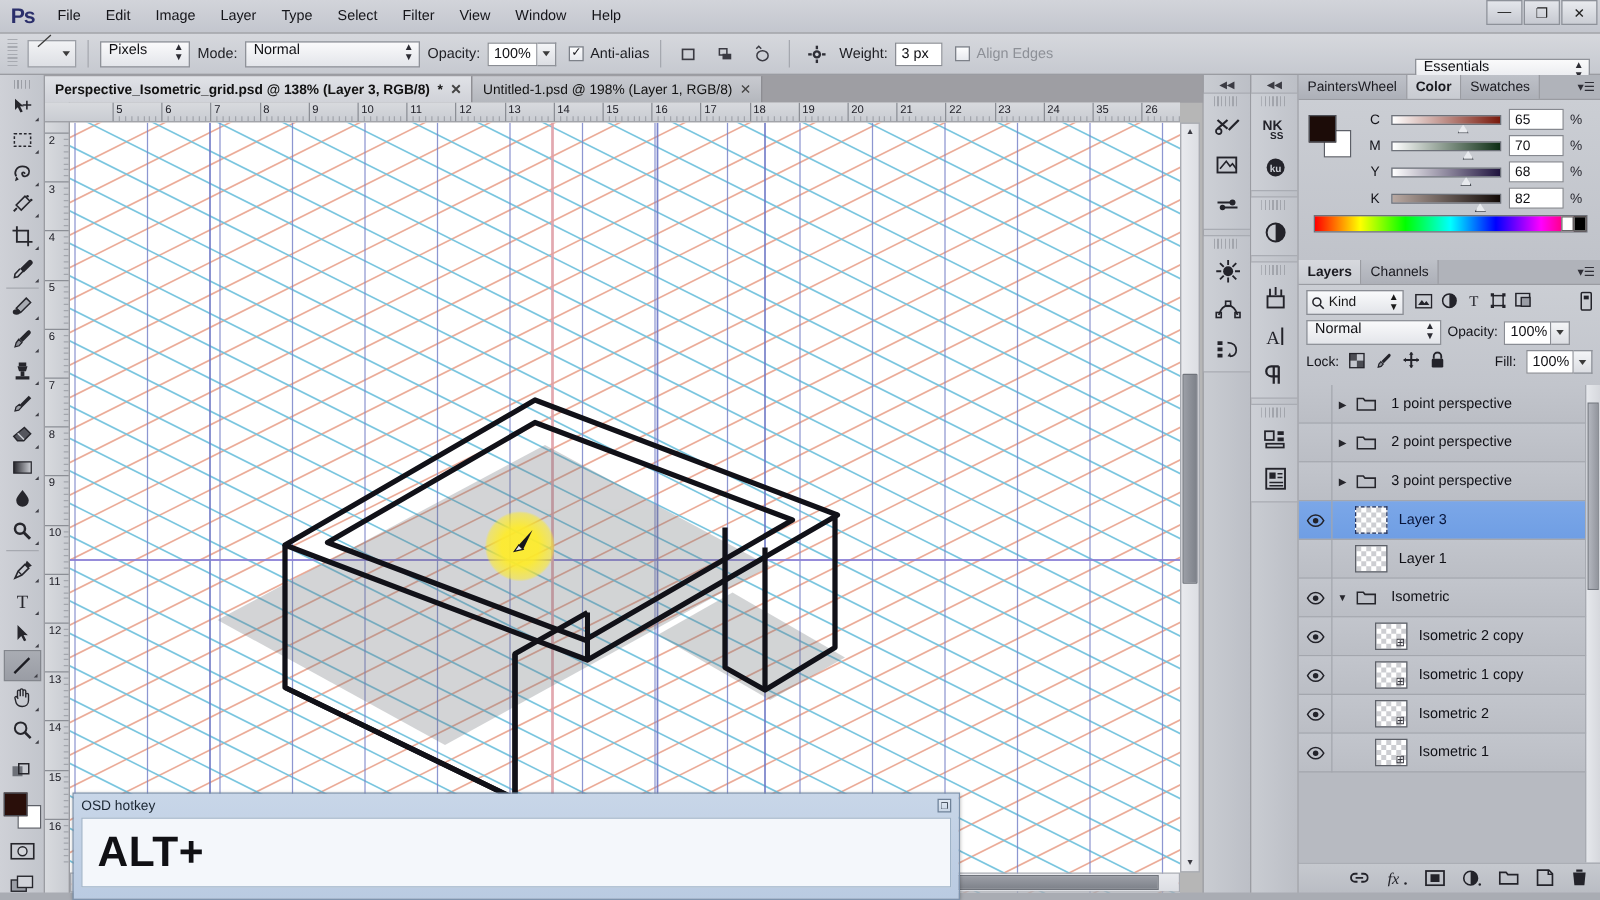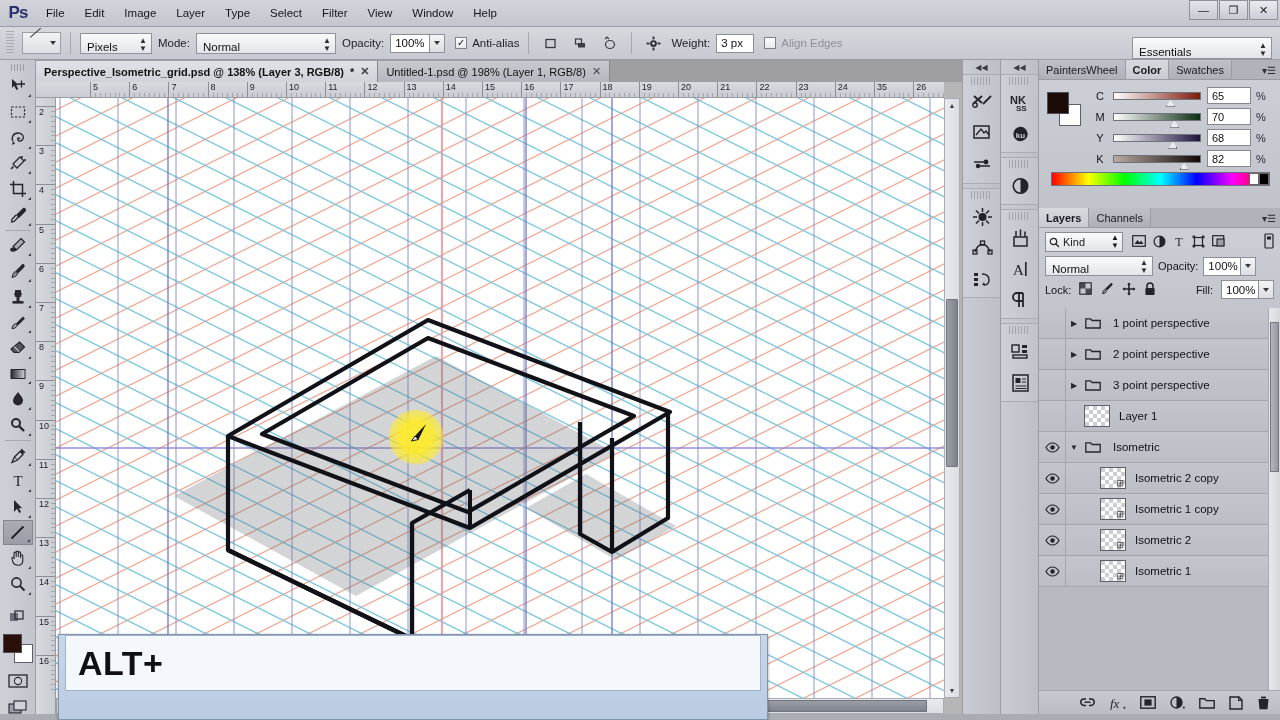--- a/index.html
+++ b/index.html
@@ -54,36 +54,36 @@
   .tp-icon{ width:20px; height:18px; position:relative; }
   .tp-icon::after{
     content:""; position:absolute; left:3px; top:3px; width:14px; height:12px;
     border-top:1.6px solid #3a3a3a; transform:rotate(-42deg); transform-origin:left top;
   }
   .caret{ width:0;height:0;border-left:3.5px solid transparent;border-right:3.5px solid transparent;border-top:4px solid #3b3b3b;}
   .sep{ width:1px; height:22px; background:#a5a8af; margin:0 3px; }
   .ob-label{ font-size:11.5px; color:#1d1d22; }
   .combo{
     border:1px solid #8f9299; background:linear-gradient(#fafafb,#e3e5ea);
-    height:21px; display:flex; align-items:flex-end; justify-content:space-between;
+    height:21px; display:flex; align-items:flex-start; justify-content:space-between;
     padding:0 4px 0 6px; font-size:11.5px; color:#101014;
   }
   .combo .arrows{ font-size:8px; line-height:8px; color:#2c2c33; margin-left:6px;}
   .field{
     border:1px solid #8a8d94; background:#fff; height:19px; display:flex; align-items:center;
     padding:0 4px; font-size:11.5px; color:#101014;
   }
   .spinbtn{ width:15px;height:19px;border:1px solid #8f9299;border-left:none;
     background:linear-gradient(#f4f5f7,#dcdee3); display:flex;align-items:center;justify-content:center;}
   .chk{ width:12px;height:12px;border:1px solid #7d8189;background:linear-gradient(#fdfdfe,#e7e9ee);
     display:flex;align-items:center;justify-content:center;font-size:10px;color:#14141a;line-height:1;}
   .chk.off{ color:transparent; }
   .sqbtn{ width:24px;height:22px; display:flex;align-items:center;justify-content:center; }
   .workspace{
-    position:absolute; right:8px; top:10px; width:140px; height:22px;
+    position:absolute; right:8px; top:20px; width:140px; height:22px;
   }
 
   
   .tabbar{
     position:absolute; left:36px; top:60px; width:1244px; height:22px;
     background:#9e9ea3; display:flex; align-items:flex-end;
   }
   .doctab{
     height:21px; display:flex; align-items:center; gap:6px; padding:0 8px;
     font-size:11px; color:#111; border-right:1px solid #85858a;
@@ -1433,20 +1433,32 @@
             <div class="eye"></div>
             <div class="lsep"></div>
             <div class="disc">▶</div>
             <div class="folder">
               <svg width="16" height="12" viewBox="0 0 16 12">
                 <path d="M0.8 11V1.8h4.8l1.4 1.7h8.2V11z" fill="none" stroke="#26262c" stroke-width="1.3"></path>
               </svg>
             </div>
             <span class="lname">3 point perspective</span>
           </div>
+          <div class="lrow sel">
+            <div class="eye">
+              <svg width="15" height="11" viewBox="0 0 15 11">
+                <path d="M7.5 1C3.5 1 1 5.5 1 5.5S3.5 10 7.5 10 14 5.5 14 5.5 11.5 1 7.5 1z" fill="none" stroke="#23232a" stroke-width="1.2"></path>
+                <circle cx="7.5" cy="5.5" r="2.2" fill="#23232a"></circle>
+              </svg>
+            </div>
+            <div class="lsep"></div>
+            <div class="disc"></div>
+            <div class="thumb sel-thumb"></div>
+            <span class="lname">Layer 3</span>
+          </div>
           <div class="lrow">
             <div class="eye"></div>
             <div class="lsep"></div>
             <div class="disc"></div>
             <div class="thumb"></div>
             <span class="lname">Layer 1</span>
           </div>
           <div class="lrow">
             <div class="eye">
               <svg width="15" height="11" viewBox="0 0 15 11">
@@ -1571,18 +1583,22 @@
             <path d="M1.5 3h10l-1 10.2h-8z" fill="#23232a"></path>
             <rect x="4" y="0.6" width="5" height="1.8" fill="#23232a"></rect>
           </svg>
       </span>
     </div>
   </div>
 
   <div class="statusfill"></div>
 
   <div class="osd">
+    <div class="osd-title">
+      <span>OSD hotkey</span>
+      <span class="osd-btn">❐</span>
+    </div>
     <div class="osd-body">
       <span class="osd-text">ALT+</span>
     </div>
   </div>
 
 </div>
 
 </body></html>

